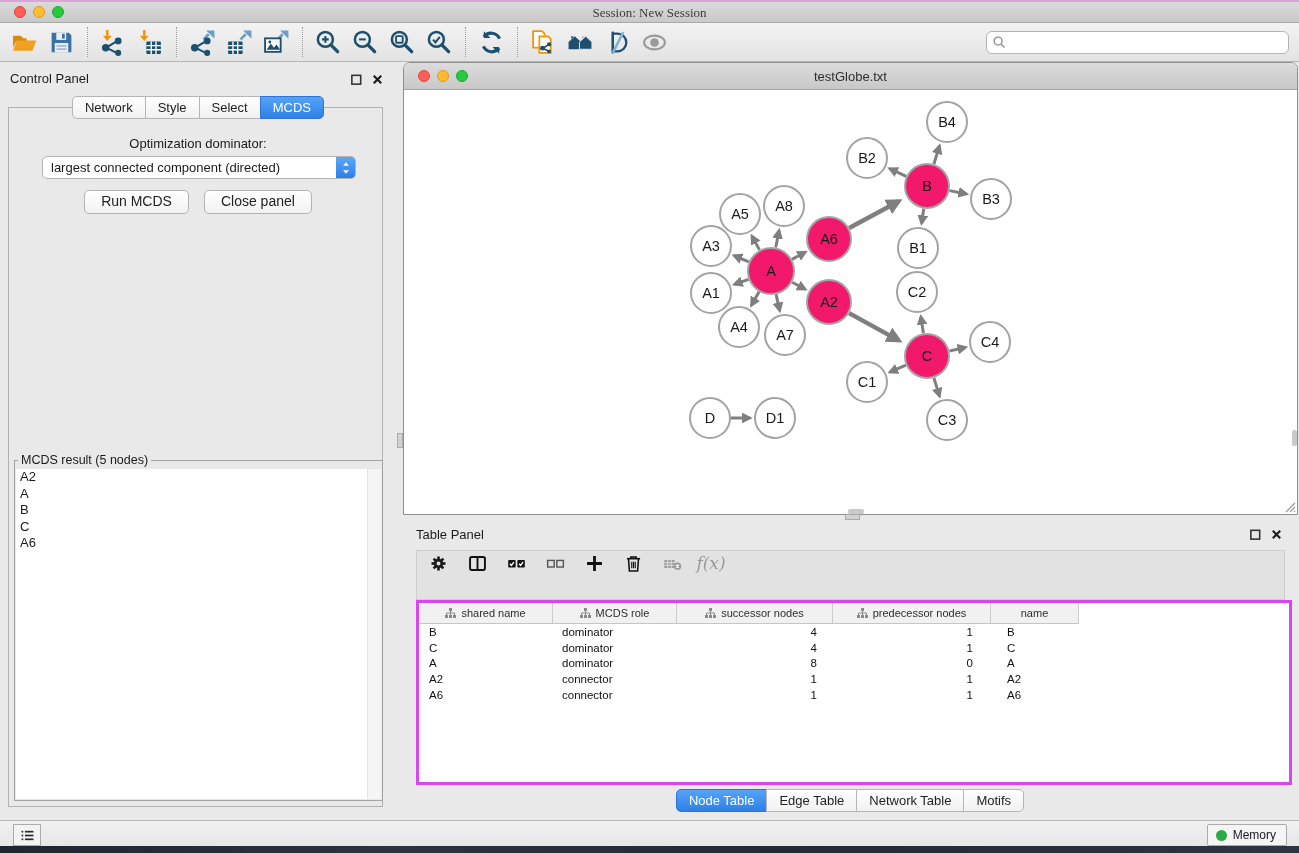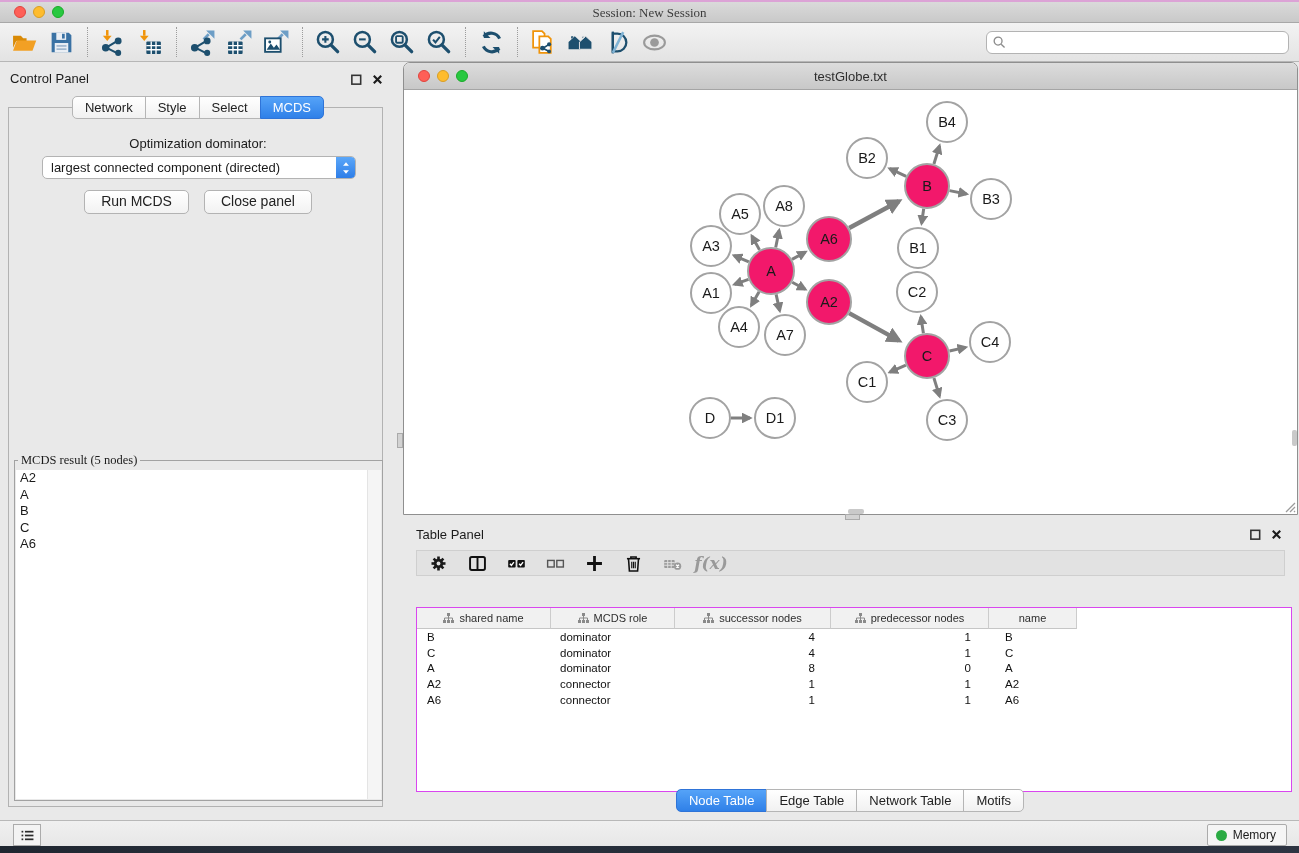--- a/index.html
+++ b/index.html
@@ -51,21 +51,21 @@
     border:1px solid #b3b3b3;border-radius:5px;display:flex;align-items:center;box-sizing:border-box;}
   .dropdown .val{flex:1;font-size:13px;padding-left:8px;white-space:nowrap;overflow:hidden;}
   .dropdown .step{width:19px;height:21px;border-radius:0 4px 4px 0;background:linear-gradient(#5ba7f9,#2e7ee8);
     display:flex;align-items:center;justify-content:center;}
   .dropdown .step svg{width:12px;height:18px;}
   .btn-row{position:absolute;left:0;top:128px;width:100%;display:flex;justify-content:center;gap:15px;}
   .push-btn{height:22px;line-height:20px;padding:0 16px;font-size:14px;background:linear-gradient(#ffffff,#f2f2f2);
     border:1px solid #b3b3b3;border-radius:5px;color:#222;cursor:default;}
   fieldset.mcds-result{position:absolute;left:14px;top:391px;width:369px;height:348px;
     border:1px solid #a2a2a2;padding:0;margin:0;box-sizing:border-box;}
-  fieldset.mcds-result legend{font-size:12.5px;padding:0 3px;margin-left:3px;font-family:Liberation Serif, serif;}
+  fieldset.mcds-result legend{font-size:12.5px;padding:0 3px;margin-left:3px;}
   .listbox{position:absolute;left:1px;right:1px;top:2px;bottom:1px;background:#fff;overflow:hidden;}
   .listbox .item{font-size:13px;line-height:16.5px;padding-left:4px;}
   .scrolltrack{position:absolute;right:0;top:0;bottom:0;width:13px;background:#f5f5f5;border-left:1px solid #e4e4e4;}
   
   .net-window{position:absolute;left:403px;top:0;width:895px;height:453px;border:1px solid #8f8f8f;
     border-radius:7px 7px 0 0;box-sizing:border-box;background:#fff;}
   .net-titlebar{position:absolute;left:0;top:0;width:100%;height:27px;
     background:linear-gradient(#dcdcdc,#c8c8c8);border-bottom:1px solid #a5a5a5;
     border-radius:6px 6px 0 0;box-sizing:border-box;}
   .net-titlebar .lights{left:14px;top:7px;}
@@ -74,27 +74,27 @@
   .net-canvas svg text{font-family:"Liberation Sans",sans-serif;}
   .resize-grip{position:absolute;right:1px;bottom:1px;width:14px;height:14px;}
   .vthumb{position:absolute;right:0;top:340px;width:5px;height:16px;background:#c9c9c9;border-radius:2px;}
   .hthumb{position:absolute;left:444px;bottom:0;width:16px;height:5px;background:#c9c9c9;border-radius:2px;}
   .pane-grip-left{position:absolute;left:397px;top:371px;width:6px;height:15px;background:#d2d2d2;border:1px solid #aaa;box-sizing:border-box;}
   .pane-grip-bottom{position:absolute;left:845px;top:452px;width:15px;height:6px;background:#d2d2d2;border:1px solid #aaa;box-sizing:border-box;}
   
   .table-panel{position:absolute;left:403px;top:457px;width:894px;height:301px;}
   .table-panel .panel-title{position:absolute;left:13px;top:8px;}
   .table-panel .panel-btns{right:14px;top:8px;}
-  .tp-toolbar{position:absolute;left:13px;top:31px;width:869px;height:26px;background:#e2e2e2;
-    border:1px solid #cfcfcf;box-sizing:border-box;display:flex;align-items:flex-start;padding-left:10px;font-weight:bold;}
+  .tp-toolbar{position:absolute;left:13px;top:31px;width:869px;height:50px;background:#e2e2e2;
+    border:1px solid #cfcfcf;box-sizing:border-box;display:flex;align-items:flex-start;padding-left:10px;}
   .tp-btn{width:22px;height:24px;display:flex;align-items:center;justify-content:center;margin-right:17px;}
   .tp-btn svg{width:21px;height:21px;}
   .tp-btn .fx{font-family:"DejaVu Serif",serif;font-style:italic;font-size:17px;color:#9a9a9a;white-space:nowrap;}
-  .tbl{position:absolute;left:13px;top:88px;width:876px;height:185px;background:#fff;
-    border:1px solid #d946ef;box-sizing:border-box;overflow:hidden;}
+  .tbl{position:absolute;left:13px;top:81px;width:876px;height:185px;background:#fff;
+    border:3px solid #d946ef;box-sizing:border-box;overflow:hidden;}
   .tbl-head{display:flex;height:21px;}
   .th{box-sizing:border-box;height:21px;background:#f1f1f1;border-right:1px solid #cccccc;
     border-bottom:1px solid #c6c6c6;display:flex;align-items:center;justify-content:center;
     font-size:11px;color:#2e2e2e;gap:5px;}
   .th svg{width:11px;height:11px;}
   .tr{display:flex;height:15.7px;align-items:center;}
   .td{box-sizing:border-box;font-size:11.5px;color:#111;white-space:nowrap;overflow:hidden;}
   .tbl-tabs{position:absolute;left:0;top:270px;width:100%;display:flex;justify-content:center;}
   
   .statusbar{position:absolute;left:0;top:820px;width:100%;height:26px;

